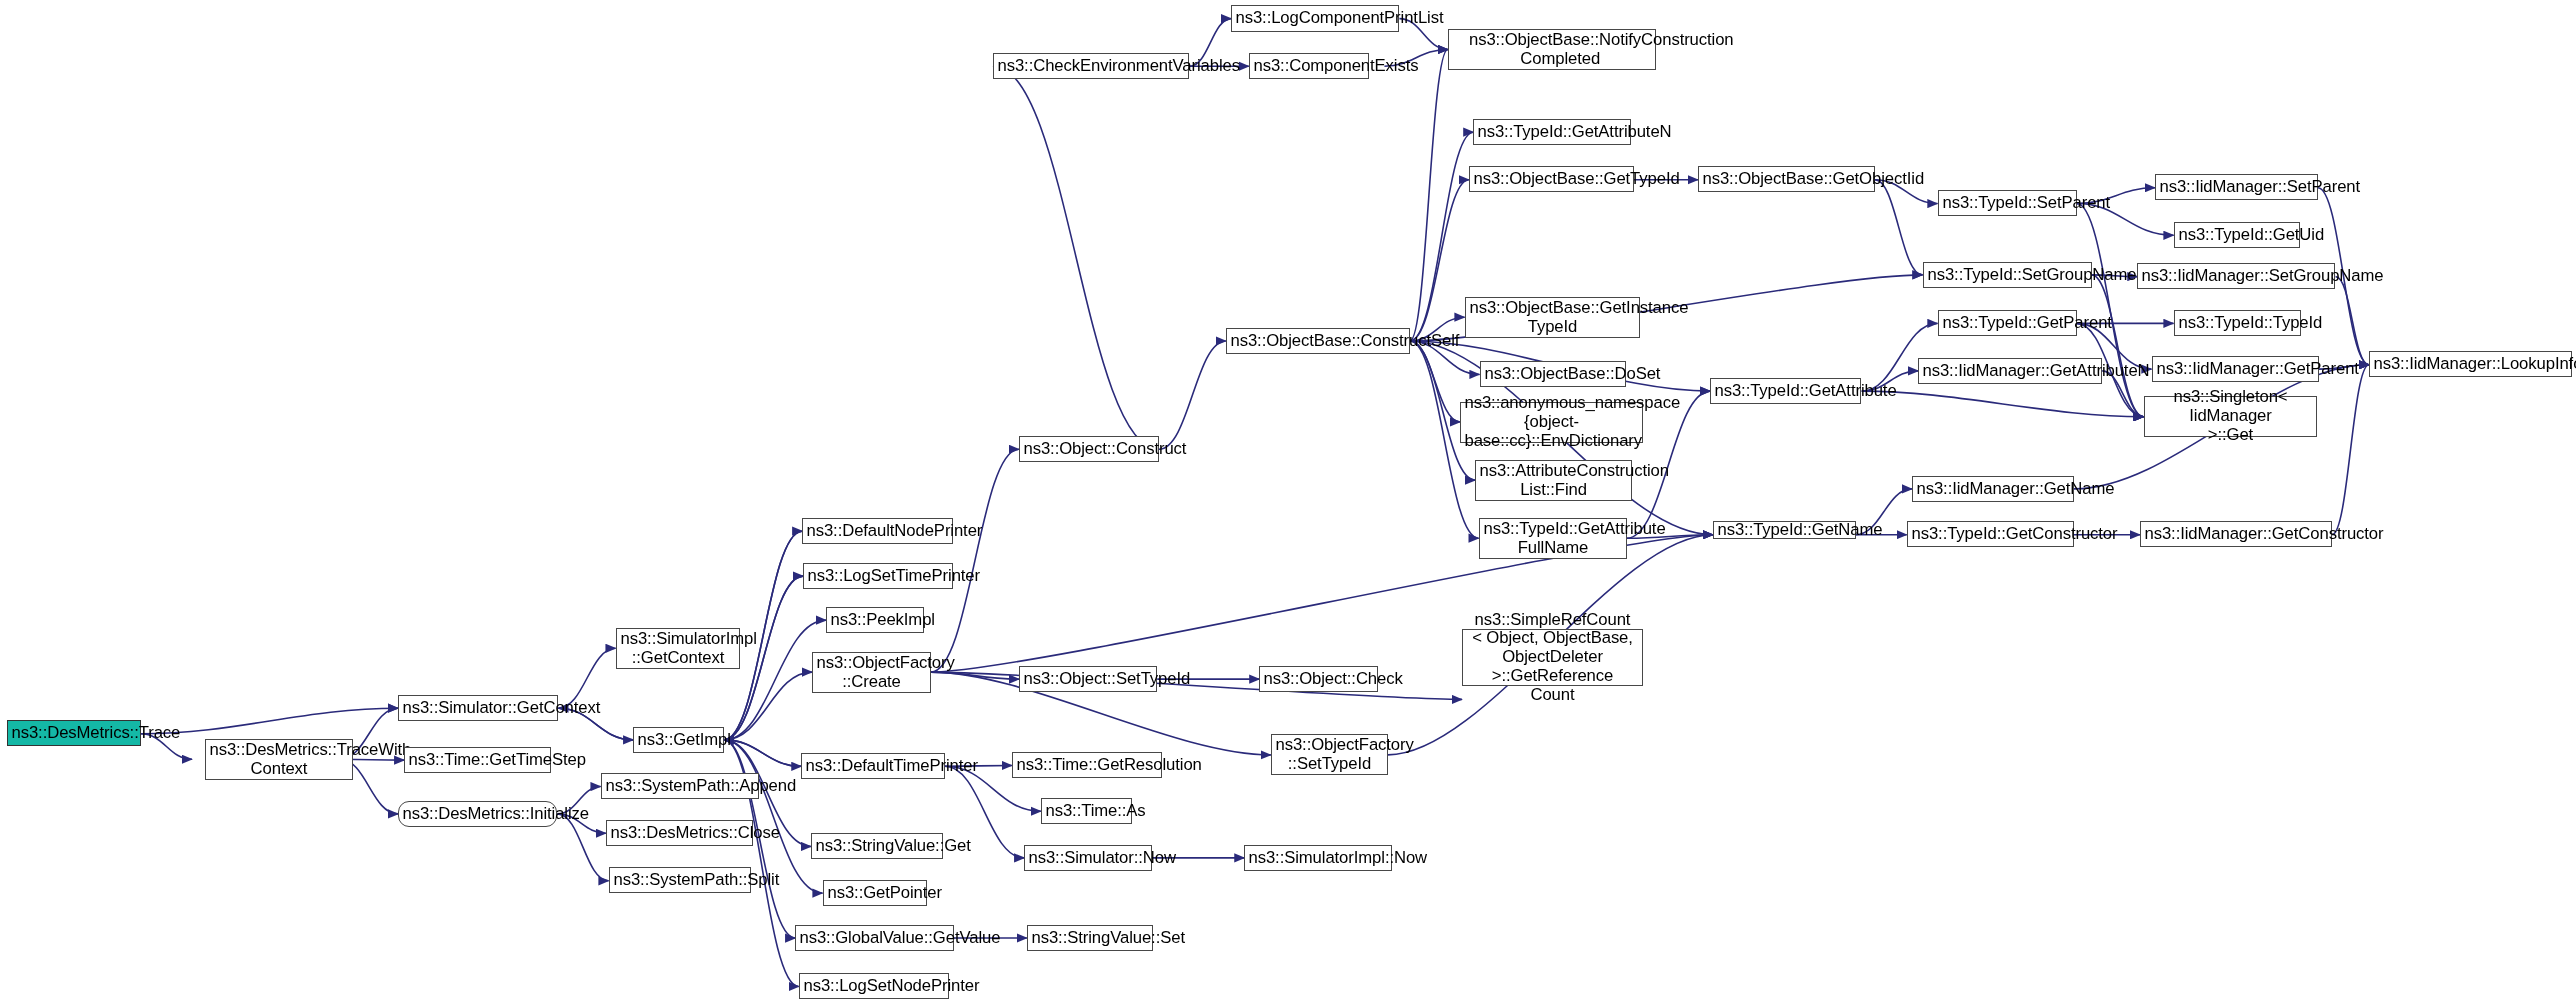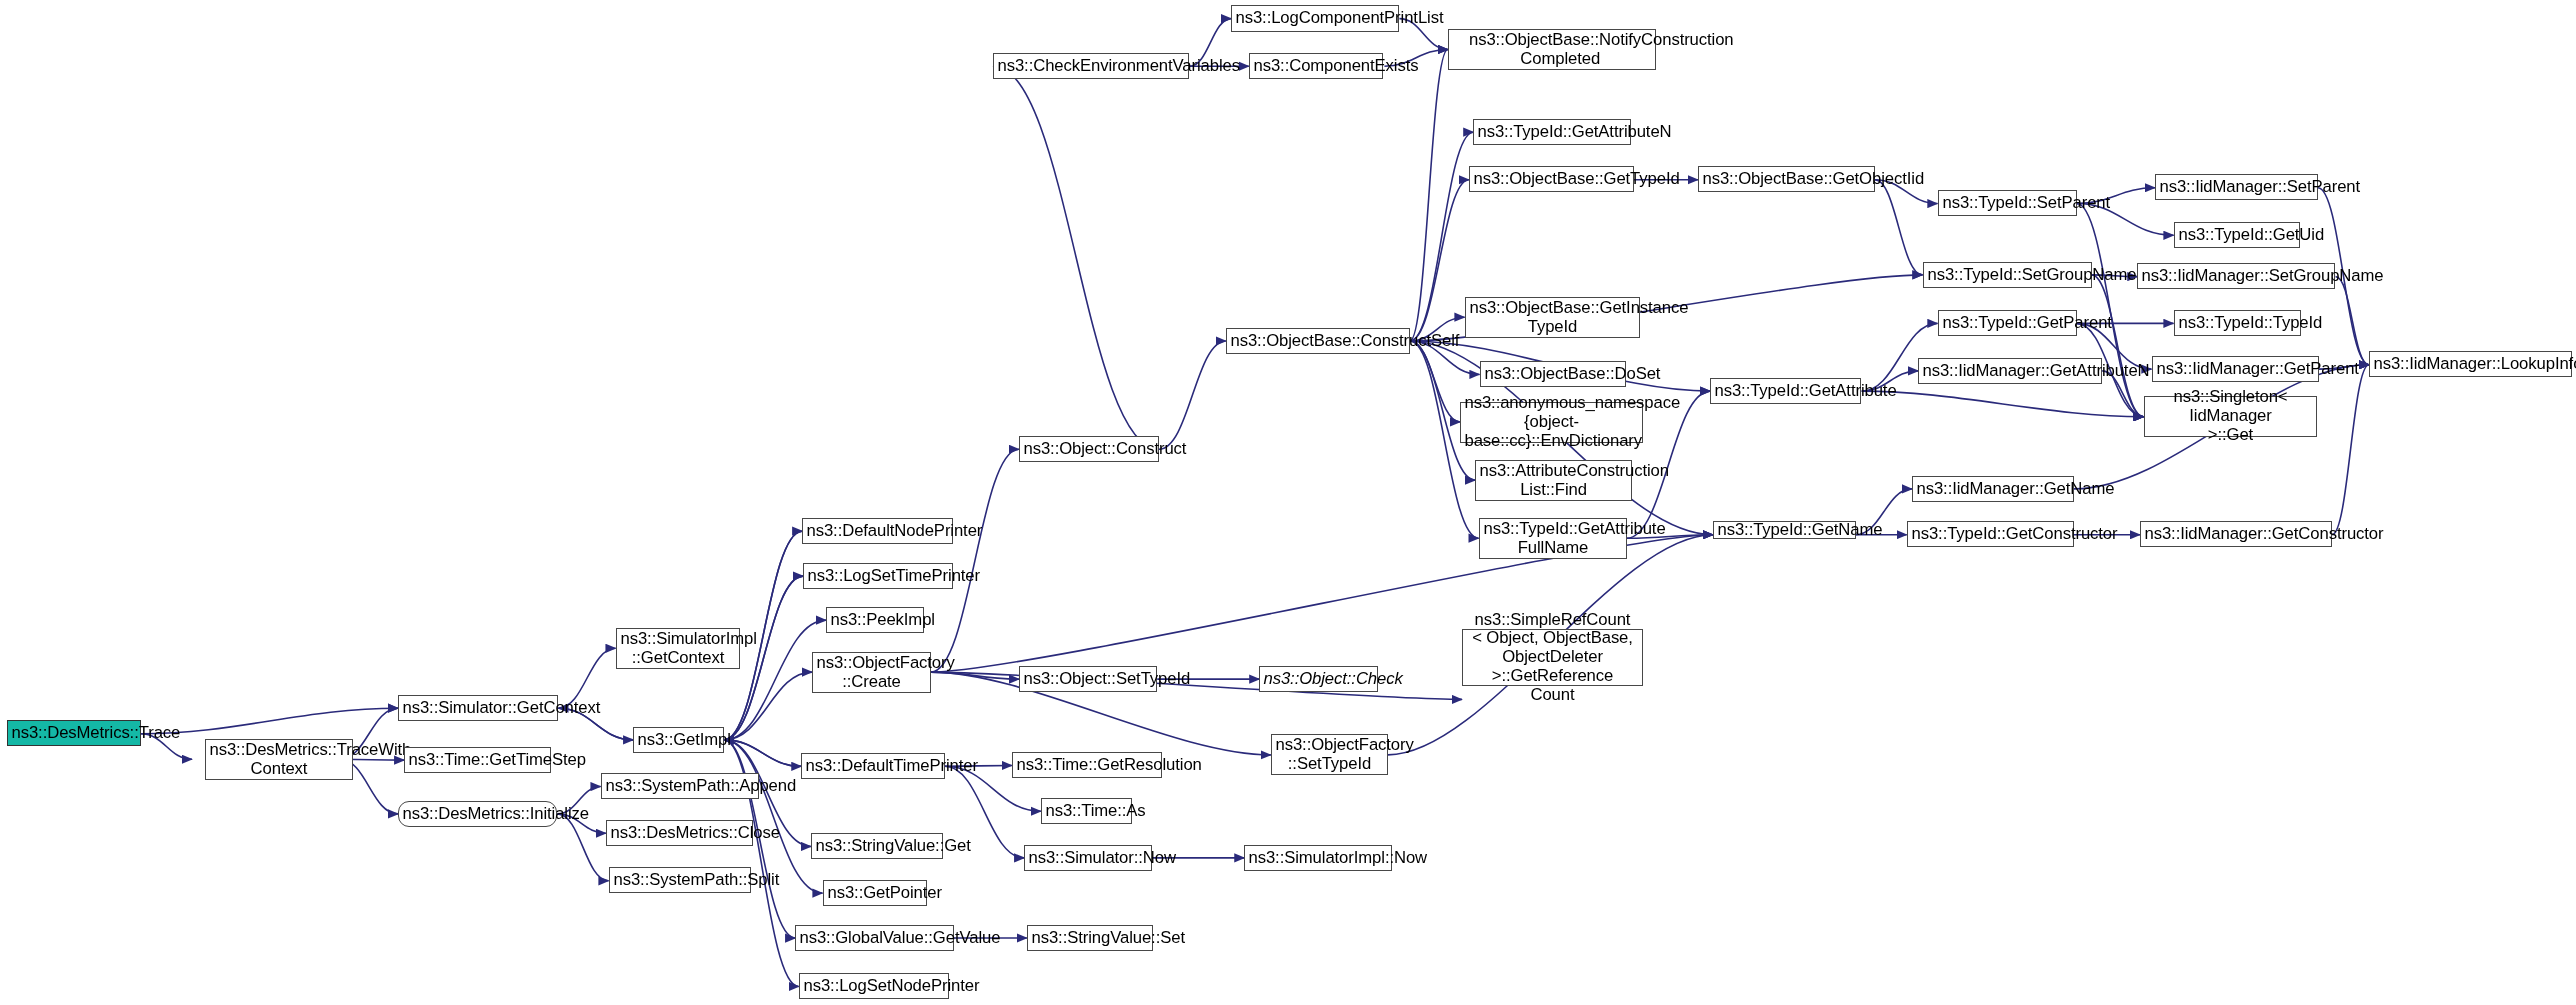--- a/index.html
+++ b/index.html
@@ -159,23 +159,23 @@
       <div class="node" style="left: 795px; top: 925px; width: 159px; height: 26.4px;"><span>ns3::GlobalValue::GetValue</span></div>
       <div class="node" style="left: 799px; top: 973px; width: 150px; height: 26.4px;"><span>ns3::LogSetNodePrinter</span></div>
       <div class="node" style="left: 993px; top: 53px; width: 196px; height: 26.4px;"><span>ns3::CheckEnvironmentVariables</span></div>
       <div class="node" style="left: 1019px; top: 436px; width: 140px; height: 26.4px;"><span>ns3::Object::Construct</span></div>
       <div class="node" style="left: 1019px; top: 666px; width: 138px; height: 26.4px;"><span>ns3::Object::SetTypeId</span></div>
       <div class="node" style="left: 1012px; top: 752px; width: 150px; height: 26.4px;"><span>ns3::Time::GetResolution</span></div>
       <div class="node" style="left: 1041px; top: 798px; width: 91px; height: 26.4px;"><span>ns3::Time::As</span></div>
       <div class="node" style="left: 1024px; top: 845px; width: 128px; height: 26.4px;"><span>ns3::Simulator::Now</span></div>
       <div class="node" style="left: 1027px; top: 925px; width: 126px; height: 26.4px;"><span>ns3::StringValue::Set</span></div>
       <div class="node" style="left: 1231px; top: 5.3px; width: 168px; height: 26.4px;"><span>ns3::LogComponentPrintList</span></div>
-      <div class="node" style="left: 1249px; top: 53px; width: 134px; height: 26.4px;"><span>ns3::ComponentExists</span></div>
+      <div class="node" style="left: 1249px; top: 53px; width: 120px; height: 26.4px;"><span>ns3::ComponentExists</span></div>
       <div class="node" style="left: 1226px; top: 328px; width: 184px; height: 26.4px;"><span>ns3::ObjectBase::ConstructSelf</span></div>
-      <div class="node" style="left: 1259px; top: 666px; width: 119px; height: 26.4px; font-style: italic;"><span>ns3::Object::Check</span></div>
+      <div class="node" style="left: 1259px; top: 666px; width: 119px; height: 26.4px;"><span>ns3::Object::Check</span></div>
       <div class="node" style="left: 1271px; top: 734px; width: 117px; height: 41px;"><span>ns3::ObjectFactory
 ::SetTypeId</span></div>
       <div class="node" style="left: 1244px; top: 845px; width: 148px; height: 26.4px;"><span>ns3::SimulatorImpl::Now</span></div>
       <div class="node" style="left: 1448px; top: 29px; width: 208px; height: 41px; padding-left: 20px;"><span>ns3::ObjectBase::NotifyConstruction
 Completed</span></div>
       <div class="node" style="left: 1473px; top: 119px; width: 158px; height: 26.4px;"><span>ns3::TypeId::GetAttributeN</span></div>
       <div class="node" style="left: 1469px; top: 166px; width: 165px; height: 26.4px;"><span>ns3::ObjectBase::GetTypeId</span></div>
       <div class="node" style="left: 1465px; top: 297px; width: 175px; height: 41px;"><span>ns3::ObjectBase::GetInstance
 TypeId</span></div>
       <div class="node" style="left: 1480px; top: 361px; width: 146px; height: 26.4px;"><span>ns3::ObjectBase::DoSet</span></div>

